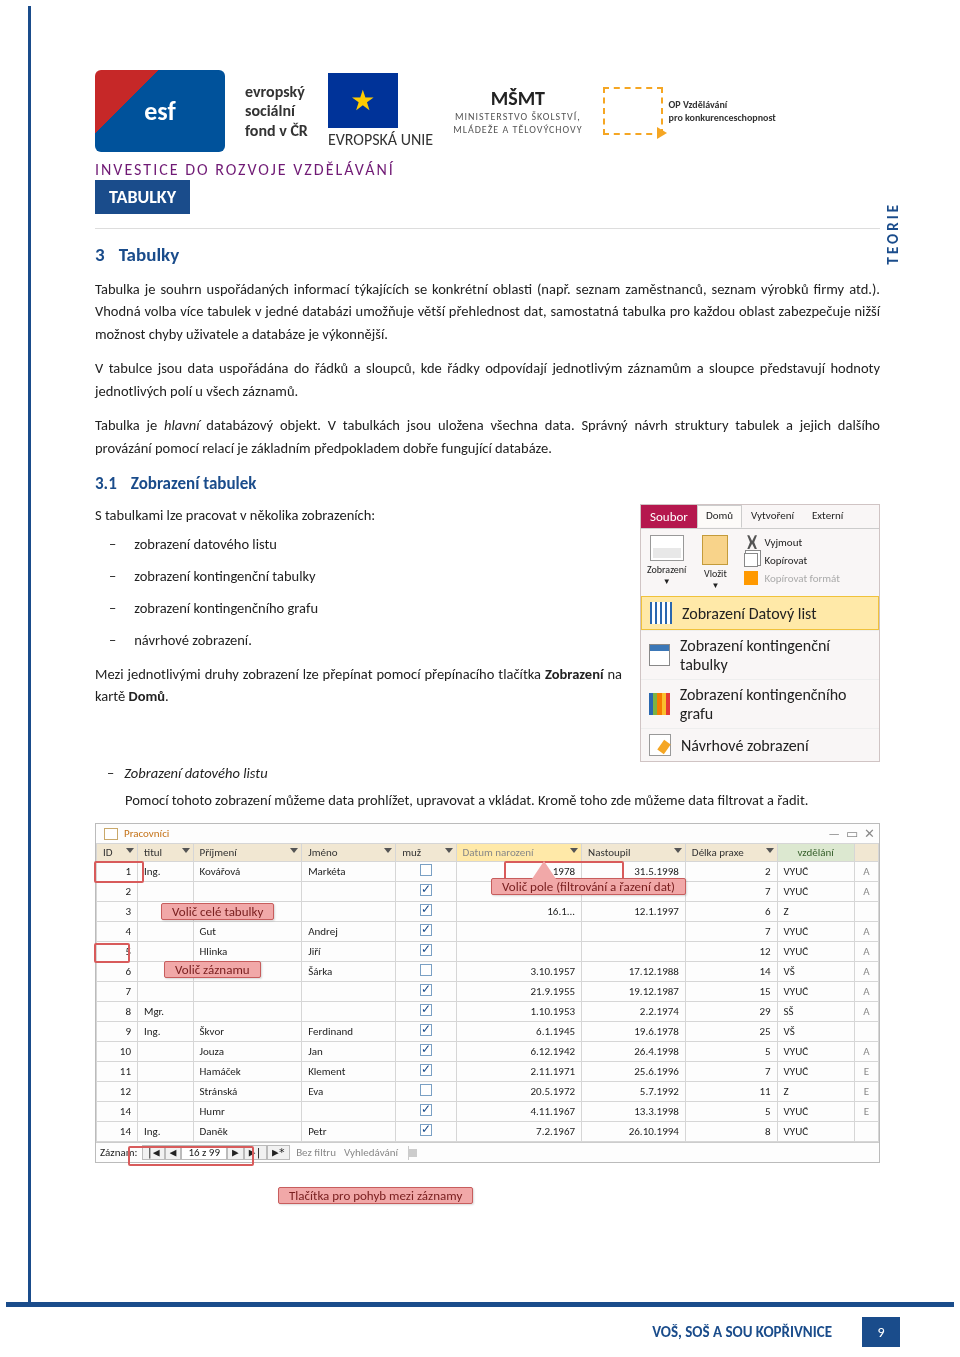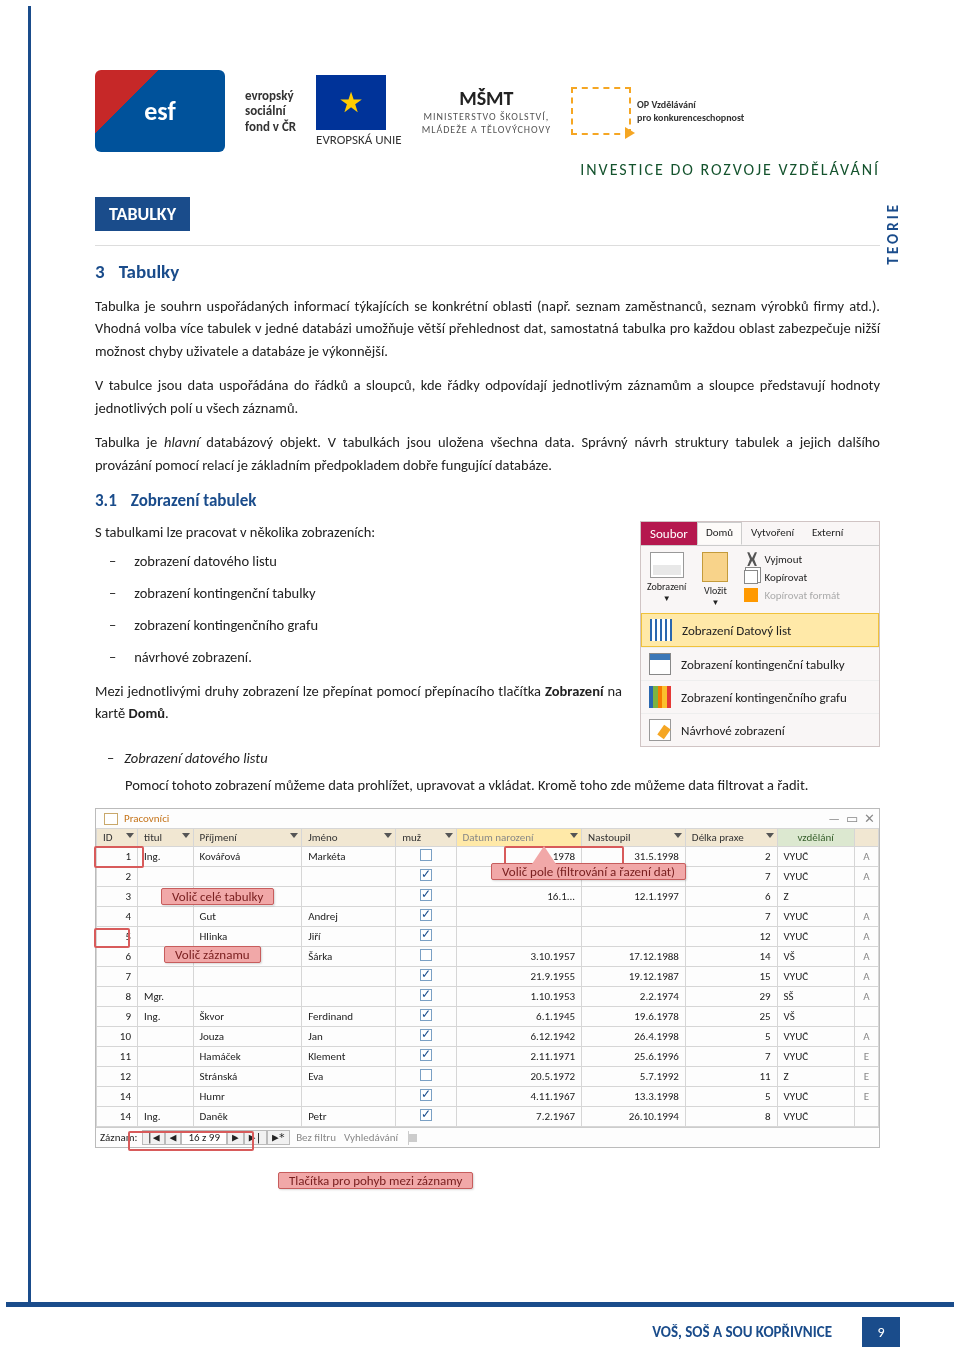--- a/index.html
+++ b/index.html
@@ -2,29 +2,29 @@
 <html><head>
 <meta charset="utf-8">
 <style>
   * { box-sizing: border-box; margin: 0; padding: 0; }
   body { width: 960px; height: 1357px; background: #fff; font-family: Calibri, Arial, sans-serif; color: #222; position: relative; }
   .page { padding: 70px 80px 50px 95px; position: relative; }
   .left-rule { position: absolute; left: 28px; top: 6px; bottom: 55px; width: 3px; background: #1a4c8b; }
   .bot-rule { position: absolute; left: 6px; right: 6px; bottom: 50px; height: 5px; background: #1a4c8b; }
   .logos { display: flex; align-items: center; gap: 20px; margin-bottom: 6px; }
   .l-esf { width: 130px; height: 82px; background: linear-gradient(135deg,#c62828 30%,#00529b 30%); border-radius: 6px; position:relative; display:flex; align-items:center; justify-content:center; color:#fff; font-weight:bold; font-size:26px; }
-  .l-text { font-size: 13px; line-height: 1.2; color: #333; }
+  .l-text { font-size: 16px; line-height: 1.2; color: #333; }
   .l-text b { font-weight: bold; }
   .l-eu { width: 70px; height: 55px; background: #003399; display:flex; align-items:center; justify-content:center; color:#fc0; font-size:28px; }
   .l-msmt { text-align:center; font-size: 10px; color:#555; letter-spacing:1px; }
   .l-msmt .big { font-size: 20px; font-weight: bold; color:#222; letter-spacing:0; }
   .l-op { display:flex; align-items:center; gap:6px; font-size:10px; font-weight:bold; color:#333;}
   .l-op .sq { width:60px; height:48px; border:2px dashed #f5a623; position:relative;}
   .l-op .sq::after{content:""; position:absolute; right:-6px; bottom:-6px; width:0;height:0;border-left:10px solid #f5a623; border-top:6px solid transparent; border-bottom:6px solid transparent;}
-  .invest { text-align: right; font-size: 16px; letter-spacing: 2px; color: #14532d; margin: 8px 0 18px; }
+  .invest { font-size: 16px; letter-spacing: 2px; color: #701a75; margin: 8px 0 1px; }
   .tab-hdr { background: #1a4c8b; color: #fff; font-weight: bold; padding: 6px 14px; display: inline-block; font-size: 18px; margin-bottom: 10px; }
   .divider { height: 1px; background: #ddd; margin: 4px 0 14px; }
   .h3 { color: #1a4c8b; font-weight: bold; font-size: 19px; margin: 4px 0 12px; }
   .h3 .num { margin-right: 14px; }
   .h31 { color: #1a4c8b; font-weight: bold; font-size: 17px; margin: 14px 0 10px; }
   .h31 .num { margin-right: 14px; }
   p.para { font-size: 14.5px; line-height: 1.55; margin-bottom: 12px; text-align: justify; }
   .side-badge { position:absolute; right:58px; top:202px; writing-mode: vertical-rl; transform: rotate(180deg); color:#1a4c8b; font-weight:bold; letter-spacing:3px; font-size:15px;}
   .flex-row { display:flex; gap: 18px; }
   .col-l { flex: 1; }
@@ -43,21 +43,21 @@
   .btn-block { text-align:center; font-size:10px; padding:2px 4px;}
   .ico-sheet { width:34px; height:26px; background:#fff; border:1px solid #999; position:relative; margin:0 auto 2px;}
   .ico-sheet::before{content:"";position:absolute;left:2px;right:2px;top:2px;bottom:2px;background:linear-gradient(#fff 50%,#e8e8e8 50%)}
   .ico-paste { width:26px; height:30px; background:#f8d38a; border:1px solid #c49b3b; margin:0 auto 2px; position:relative;}
   .rb-list { font-size:11px; }
   .rb-list div { padding:2px 4px; display:flex; align-items:center; gap:6px;}
   .ic { display:inline-block; width:14px; height:14px; }
   .ic-cut{ background:#555; clip-path: polygon(20% 0,40% 50%,20% 100%,35% 100%,55% 60%,75% 100%,90% 100%,70% 50%,90% 0,75% 0,55% 40%,35% 0);}
   .ic-copy{ border:1px solid #888; background:#fff; box-shadow:2px -2px 0 #fff, 2px -2px 0 1px #888;}
   .ic-fmt{ background:#f90;}
-  .menu-list { font-size:13px; }
+  .menu-list { font-size:16px; }
   .menu-list > div { padding:5px 8px; display:flex; align-items:center; gap:10px; border-top:1px solid #eee;}
   .menu-list > div.hl { background:#ffe9a8; border:1px solid #f0c23b;}
   .mic { width:22px; height:22px; display:inline-block;}
   .mic-grid{ background: repeating-linear-gradient(90deg,#2a67af 0 2px,#fff 2px 5px), repeating-linear-gradient(0deg,#2a67af 0 2px,#fff 2px 5px);}
   .mic-pivot{ border:1px solid #888; background:linear-gradient(#3b77b7 30%, #fff 30%);}
   .mic-chart{ background:linear-gradient(90deg,#2a67af 20%,#7cb342 20% 40%,#f57c00 40% 60%,#fbc02d 60% 80%,#e53935 80%);}
   .mic-design{ background:#fff; border:1px solid #999; position:relative;}
   .mic-design::after{content:"";position:absolute;right:2px;bottom:2px;width:8px;height:12px;background:#f5a623; transform:rotate(35deg);}
   
   .ds-wrap { border:1px solid #bbb; margin: 6px 0 0; font-size: 11px; background:#fdfdfd; position:relative;}

